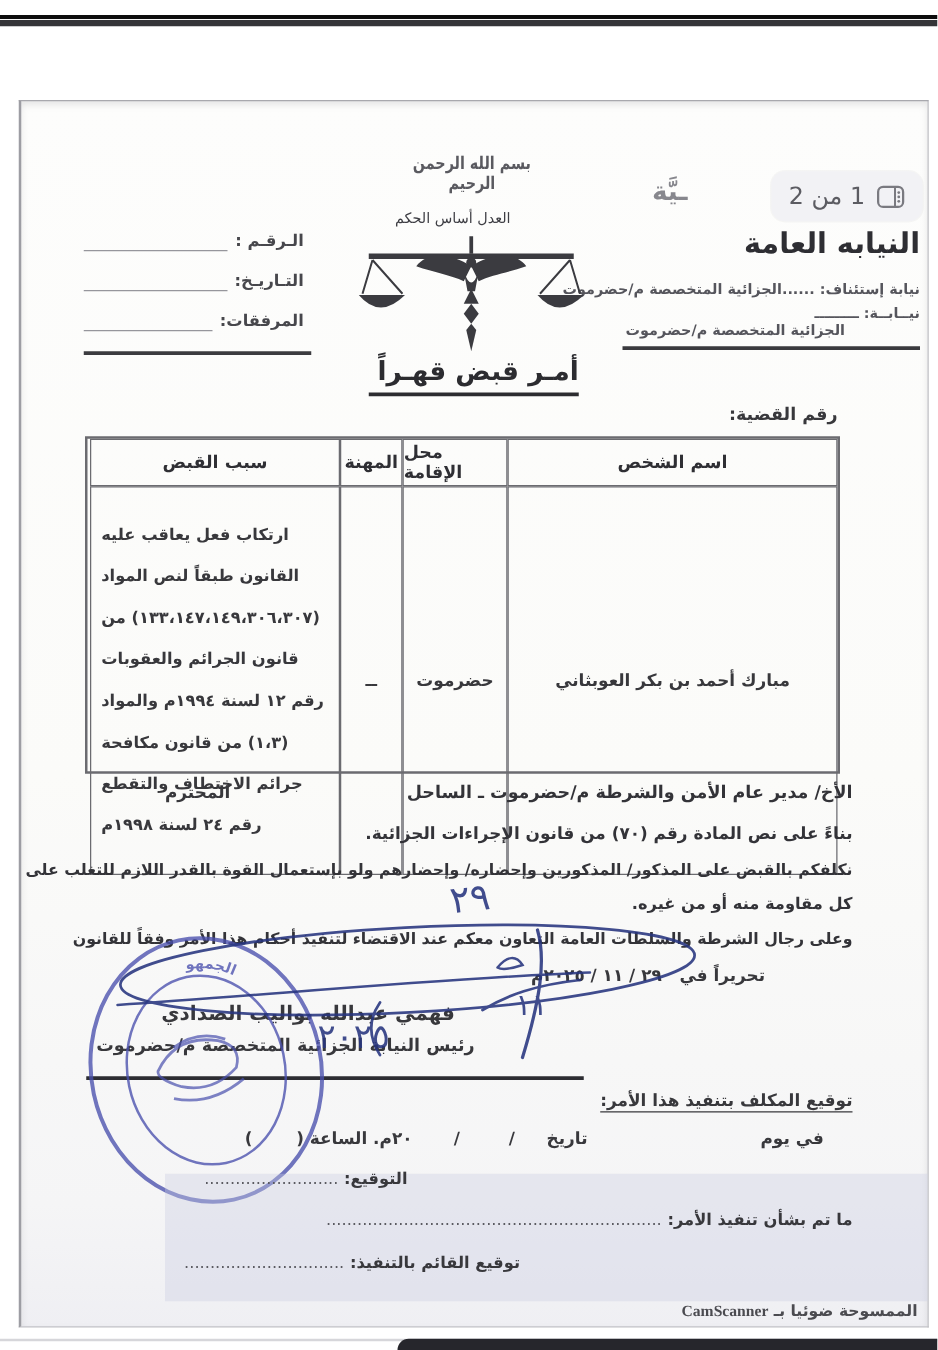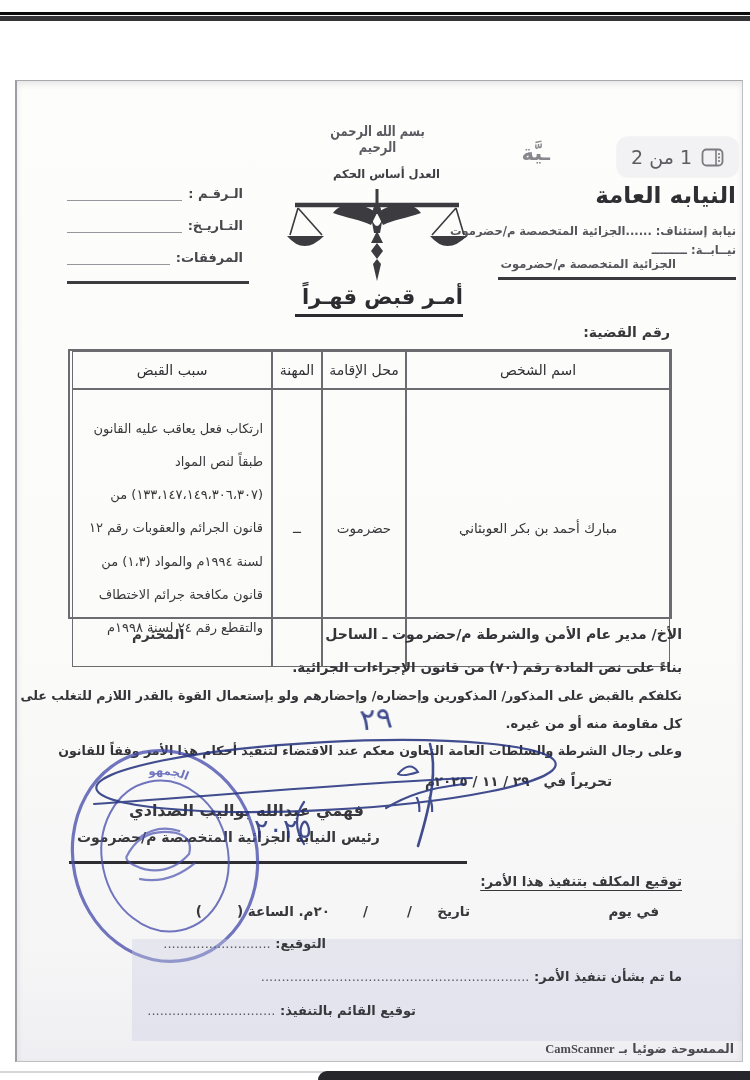--- a/index.html
+++ b/index.html
@@ -45,32 +45,32 @@
   .header-rule-r{position:absolute;right:6px;top:196px;width:238px;height:3px;background:#3a3a3e;}
   
   .ref-fields{position:absolute;left:50px;top:100px;width:176px;}
   .ref-row{display:flex;align-items:flex-end;gap:6px;height:20px;margin-bottom:12px;direction:rtl;}
   .ref-row .lbl{font-size:13px;font-weight:bold;color:#47474c;white-space:nowrap;}
   .ref-row .fill-line{flex:1;border-bottom:1px solid #96969c;height:14px;}
   .header-rule-l{position:absolute;left:50px;top:200px;width:182px;height:3px;background:#3c3c40;}
   
   .basmala{position:absolute;left:283px;top:42px;width:155px;text-align:center;
     font-size:14px;font-weight:bold;color:#5a5a60;transform:scaleX(.82);letter-spacing:-1px;}
-  .motto{position:absolute;left:299px;top:86px;width:124px;text-align:right;
-    font-size:11.5px;font-weight:bold;color:#3e3e44;}
+  .motto{position:absolute;left:299px;top:86px;width:124px;text-align:left;
+    font-size:11.5px;font-weight:normal;color:#3e3e44;}
   .scales-svg{position:absolute;left:270px;top:102px;}
   .order-title{position:absolute;left:278px;top:204px;width:168px;text-align:right;
     font-size:21px;font-weight:800;color:#2c2c30;padding-bottom:5px;border-bottom:3px solid #2c2c30;}
   .case-number{position:absolute;right:72px;top:243px;font-size:14px;font-weight:bold;}
   
   .warrant-table{position:absolute;right:70px;top:268px;width:604px;height:270px;
     display:grid;grid-template-columns:264px 84px 50px 200px;grid-template-rows:38px 1fr;
     border:2px solid #6b6b70;background:transparent;}
   .warrant-table .cell{border:1px solid #6b6b70;display:flex;align-items:center;justify-content:center;
-    font-weight:normal;text-align:right;}
+    font-weight:bold;text-align:left;}
   .warrant-table .th{font-size:14px;color:#2f2f34;}
   .warrant-table .td-name{font-size:13.5px;}
   .warrant-table .td-res,.warrant-table .td-prof{font-size:13.5px;}
   .warrant-table .td-reason{font-size:13px;line-height:2.55;padding:22px 8px;align-items:flex-start;}
   
   .bline{position:absolute;right:60px;font-weight:bold;white-space:nowrap;color:#333338;}
   .addressee{top:545px;font-size:14px;}
   .honorific{position:absolute;left:115px;top:545px;font-size:13.5px;font-weight:bold;}
   .legal-basis{top:578px;font-size:13.5px;}
   .order-l1{top:607px;font-size:12.6px;}

